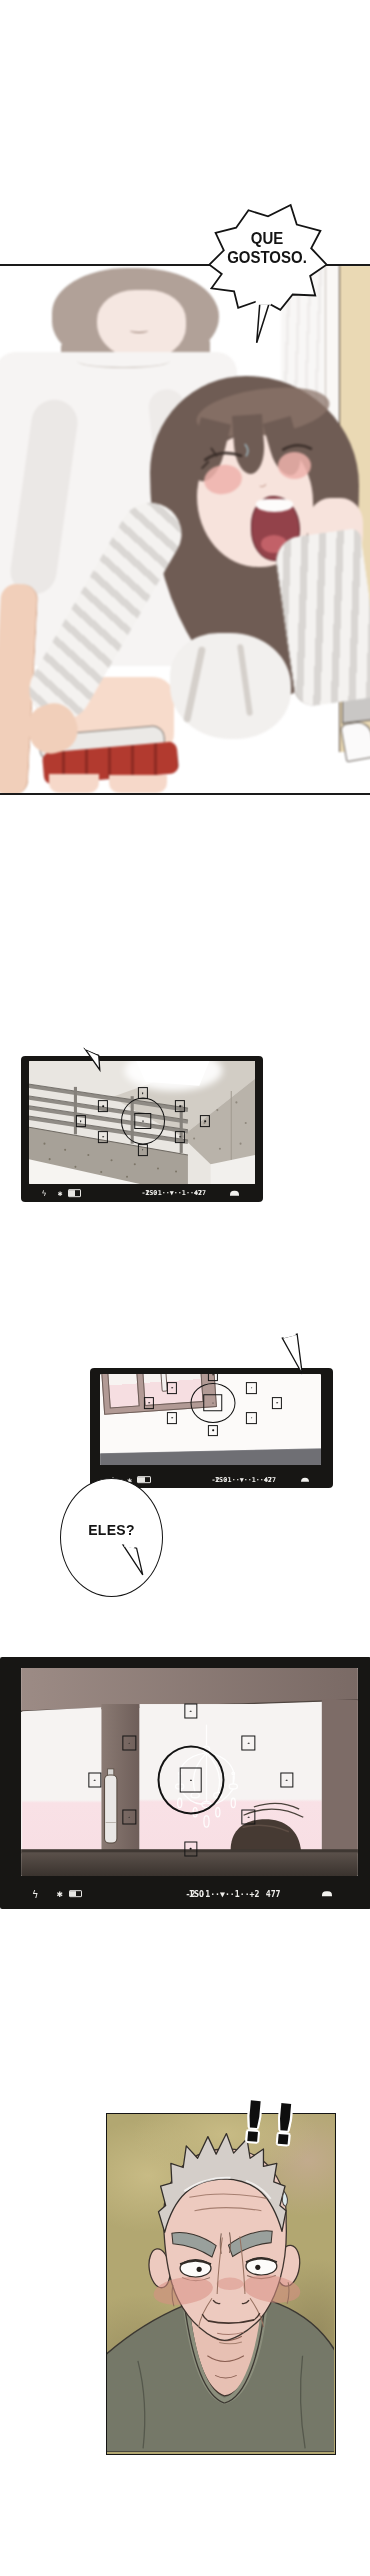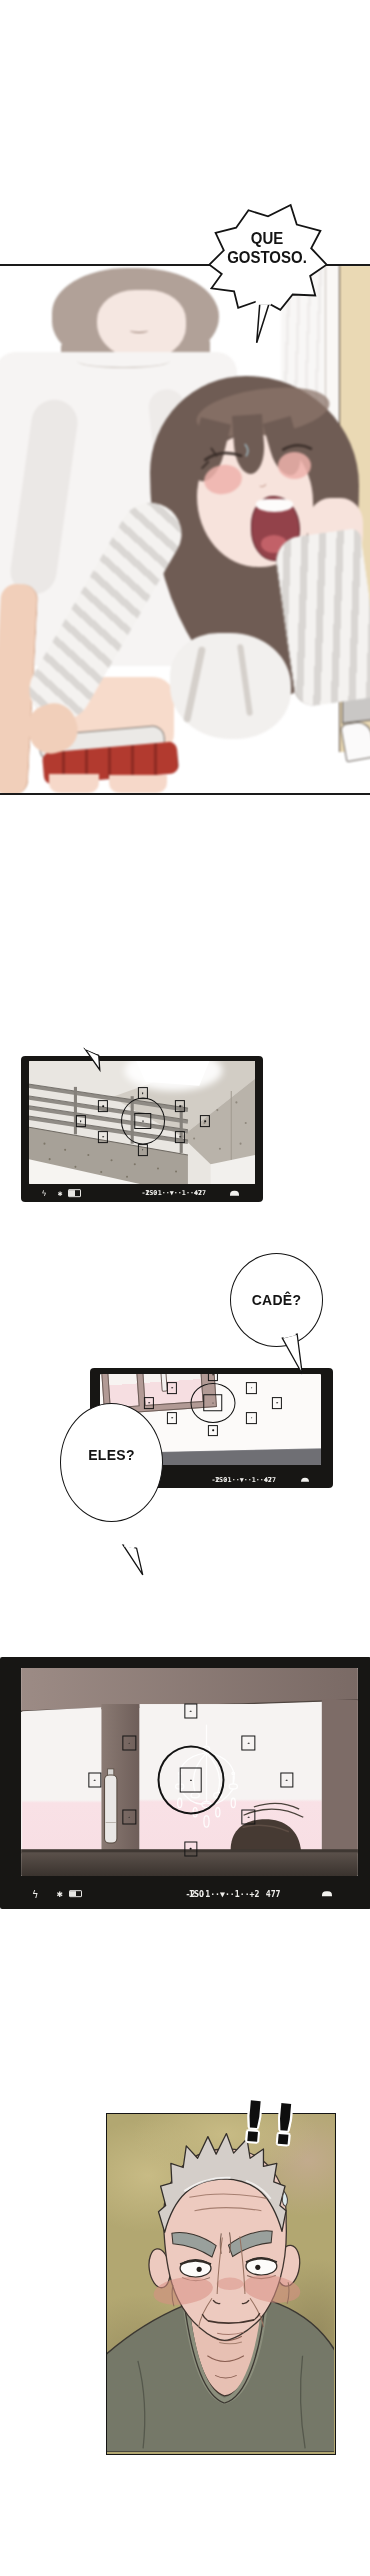--- a/index.html
+++ b/index.html
@@ -237,23 +237,20 @@
       <span class="hud-batt"></span>
       <span class="hud-meterwrap">
           <span>-2··1··▼··1··+2</span>
           <span class="hud-iso">ISO</span>
         </span>
       <span class="hud-counter">477</span>
       <span class="hud-dome"></span>
     </div>
   </div>
 
-  <div class="bubble-ellipse" style="left:230px;top:1253px;width:91px;height:92px;">
-    <span class="bubble-text" style="font-size:14px;">CADÊ?</span>
-  </div>
   <svg class="tail-svg" style="left:278px;top:1333px;" width="27" height="43" viewBox="0 0 52 84">
     <path d="M 8,10 L 37,2 L 47,80 Z" fill="#ffffff" stroke="#131313" stroke-width="2.5"></path>
     <path d="M 10,8 L 34,2 Z" stroke="#ffffff" stroke-width="5"></path>
   </svg>
 
   <div class="vf" style="left:90px;top:1368px;width:243px;height:120px;">
     <div class="vf-screen" style="left:10.3px;top:6.2px;width:221px;height:91px;background:#fcfaf9;">
       <div class="vf2-window">
         <div class="vf2-pane" style="left:5.2px;width:28px;"></div>
         <div class="vf2-pane" style="left:40px;width:57px;"></div>
@@ -280,21 +277,21 @@
       <span class="hud-batt"></span>
       <span class="hud-meterwrap">
           <span>-2··1··▼··1··+2</span>
           <span class="hud-iso">ISO</span>
         </span>
       <span class="hud-counter">477</span>
       <span class="hud-dome"></span>
     </div>
   </div>
 
-  <div class="bubble-ellipse" style="left:60px;top:1403px;width:101px;height:117px;">
+  <div class="bubble-ellipse" style="left:60px;top:1478px;width:101px;height:117px;">
     <span class="bubble-text" style="font-size:14px;margin-top:-15.5px;">ELES?</span>
   </div>
   <svg class="tail-svg" style="left:120px;top:1541px;" width="27" height="36" viewBox="0 0 52 70">
     <path d="M 6,8 L 32,14 L 44,66 Z" fill="#ffffff" stroke="#131313" stroke-width="2.5"></path>
     <path d="M 8,8 L 28,12 Z" stroke="#ffffff" stroke-width="5"></path>
   </svg>
 
   <div class="vf vf-large" style="left:0px;top:1657px;width:371px;height:252px;border-radius:2.1px;">
     <div class="vf-screen" style="left:20.6px;top:10.8px;width:337px;height:208px;">
       <svg width="337" height="208" viewBox="0 0 654 404">

